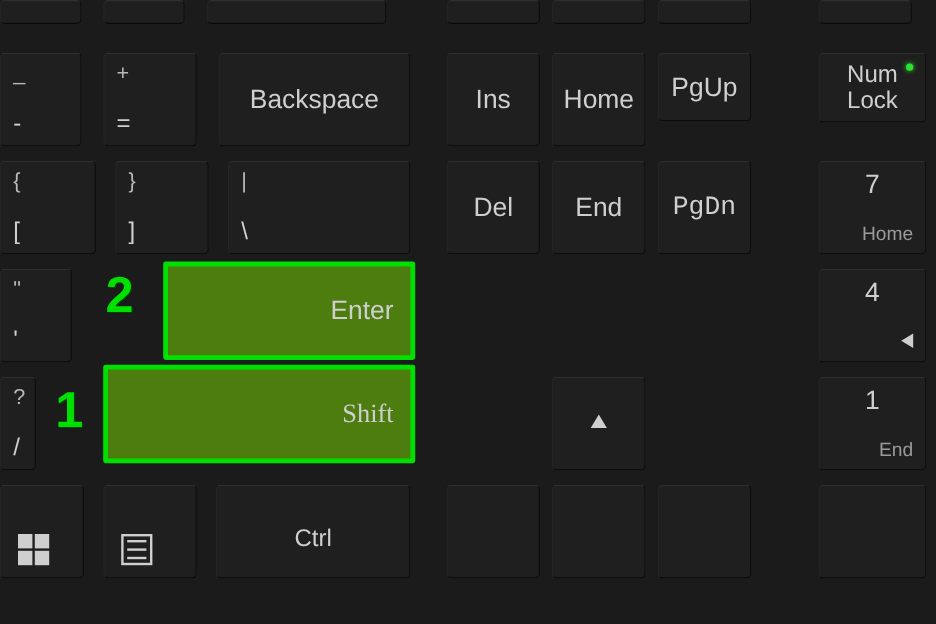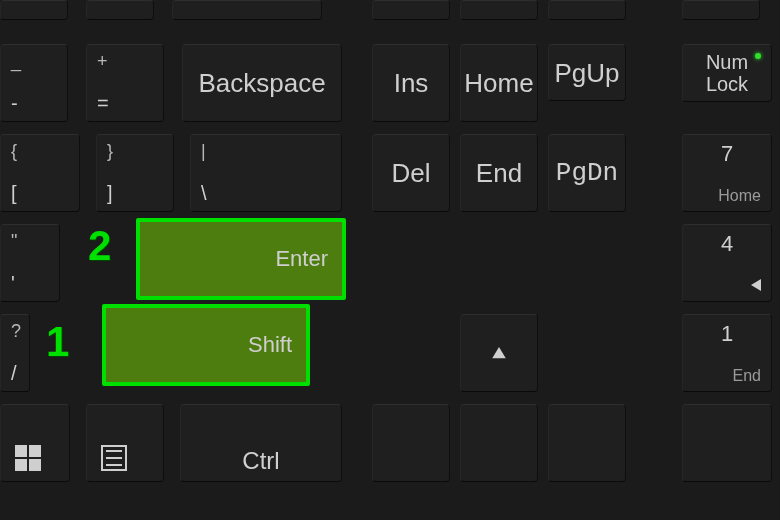--- a/index.html
+++ b/index.html
@@ -26,24 +26,24 @@
     border-left: 1px solid #262626;
     border-right: 1px solid #0e0e0e;
     border-bottom: 1px solid #0a0a0a;
     color: #cfcfcf;
     font-size: 20px;
     font-weight: 400;
     user-select: none;
   }
   .key .top-left  { position: absolute; top: 6px;  left: 10px;  font-size: 18px; color: #b8b8b8; }
   .key .bot-left  { position: absolute; bottom: 6px; left: 10px; font-size: 20px; }
-  .key .center    { position: absolute; top: 50%; left: 50%; transform: translate(-50%,-50%); font-size: 26px; }
+  .key .center    { position: absolute; top: 50%; left: 50%; transform: translate(-50%,-50%); font-size: 22px; }
   .key .right-mid { position: absolute; top: 50%; right: 14px; transform: translateY(-50%); font-size: 22px; }
   .key .bot-right { position: absolute; bottom: 6px; right: 10px; font-size: 16px; color: #9a9a9a; }
-  .key .bot-center{ position: absolute; bottom: 6px; left: 50%; transform: translateX(-50%); font-size: 24px; }
+  .key .bot-center{ position: absolute; bottom: 20px; left: 50%; transform: translateX(-50%); font-size: 20px; }
   .key .top-center{ position: absolute; top: 6px; left: 50%; transform: translateX(-50%); font-size: 22px; }
 
   .key.highlighted {
     background: #4d7c0f;
     border: 4px solid #00e000;
     border-radius: 2px;
   }
 
   .indicator-led {
     position: absolute;
@@ -157,21 +157,21 @@
   </div>
   <div class="key" style="left:682px; top:224px; width:90px; height:78px;">
     <span class="top-center">4</span>
     <span class="bot-right"><span class="tri-left"></span></span>
   </div>
 
   <div class="key" style="left:0; top:314px; width:30px; height:78px;">
     <span class="top-left">?</span>
     <span class="bot-left">/</span>
   </div>
-  <div class="key highlighted" style="left:102px; top:304px; width:208px; height:82px;">
+  <div class="key highlighted" style="left:86px; top:304px; width:260px; height:82px;font-family:Liberation Serif, serif;">
     <span class="right-mid">Shift</span>
   </div>
   <div class="key" style="left:460px; top:314px; width:78px; height:78px;">
     <span class="center arrow-up">
       <svg viewBox="0 0 16 16">
           <polygon points="8,3 14,13 2,13"></polygon>
         </svg>
     </span>
   </div>
   <div class="key" style="left:682px; top:314px; width:90px; height:78px;">

